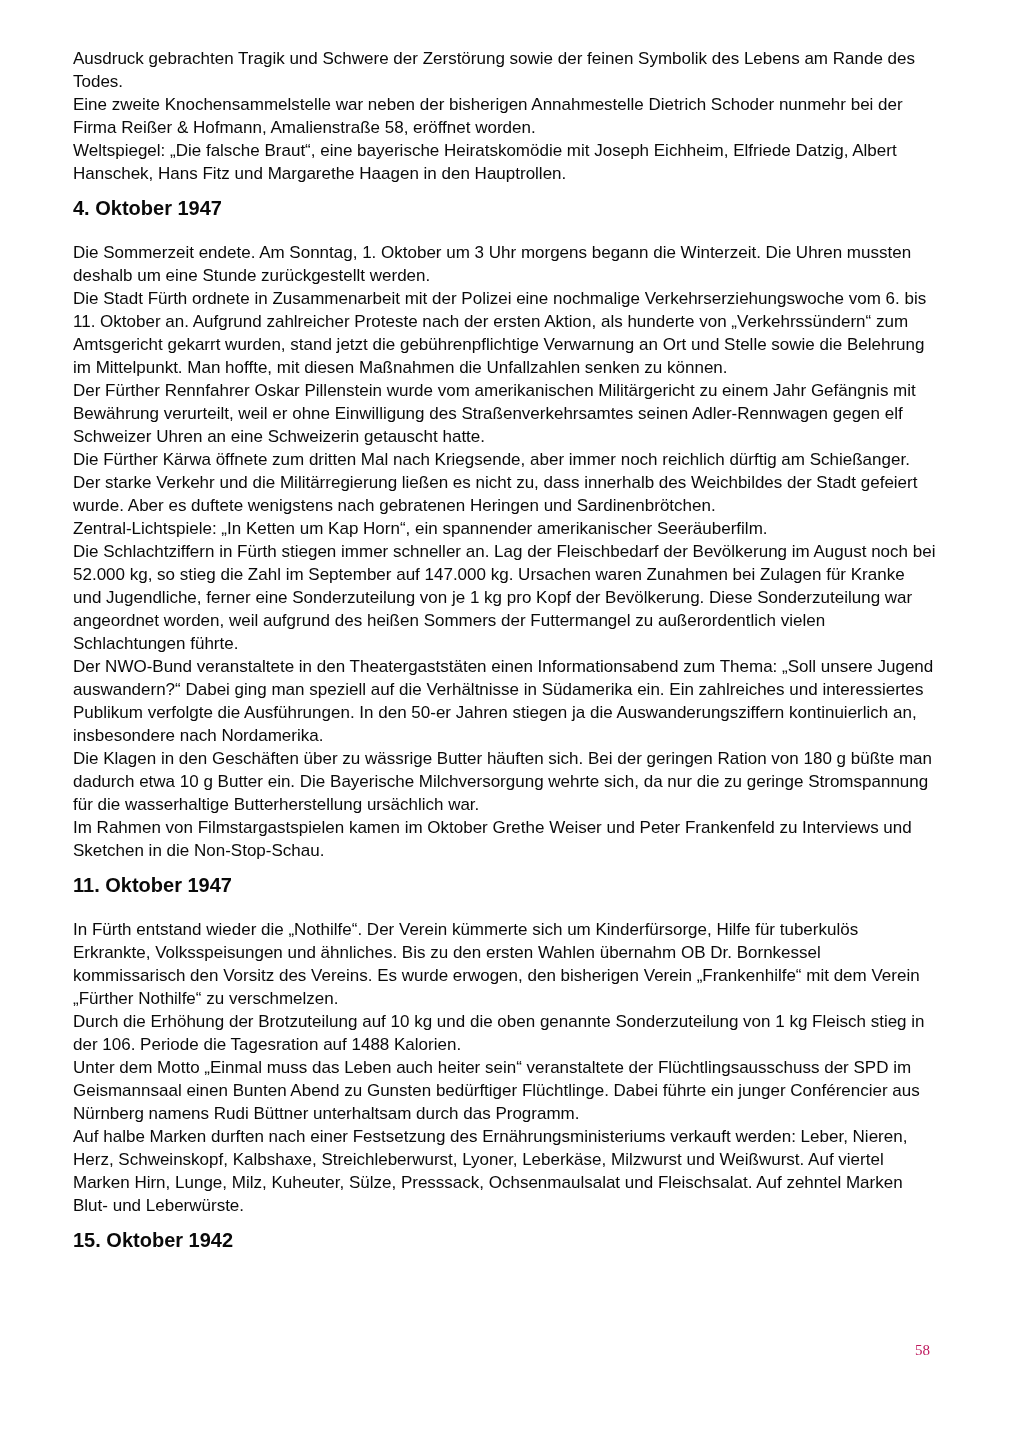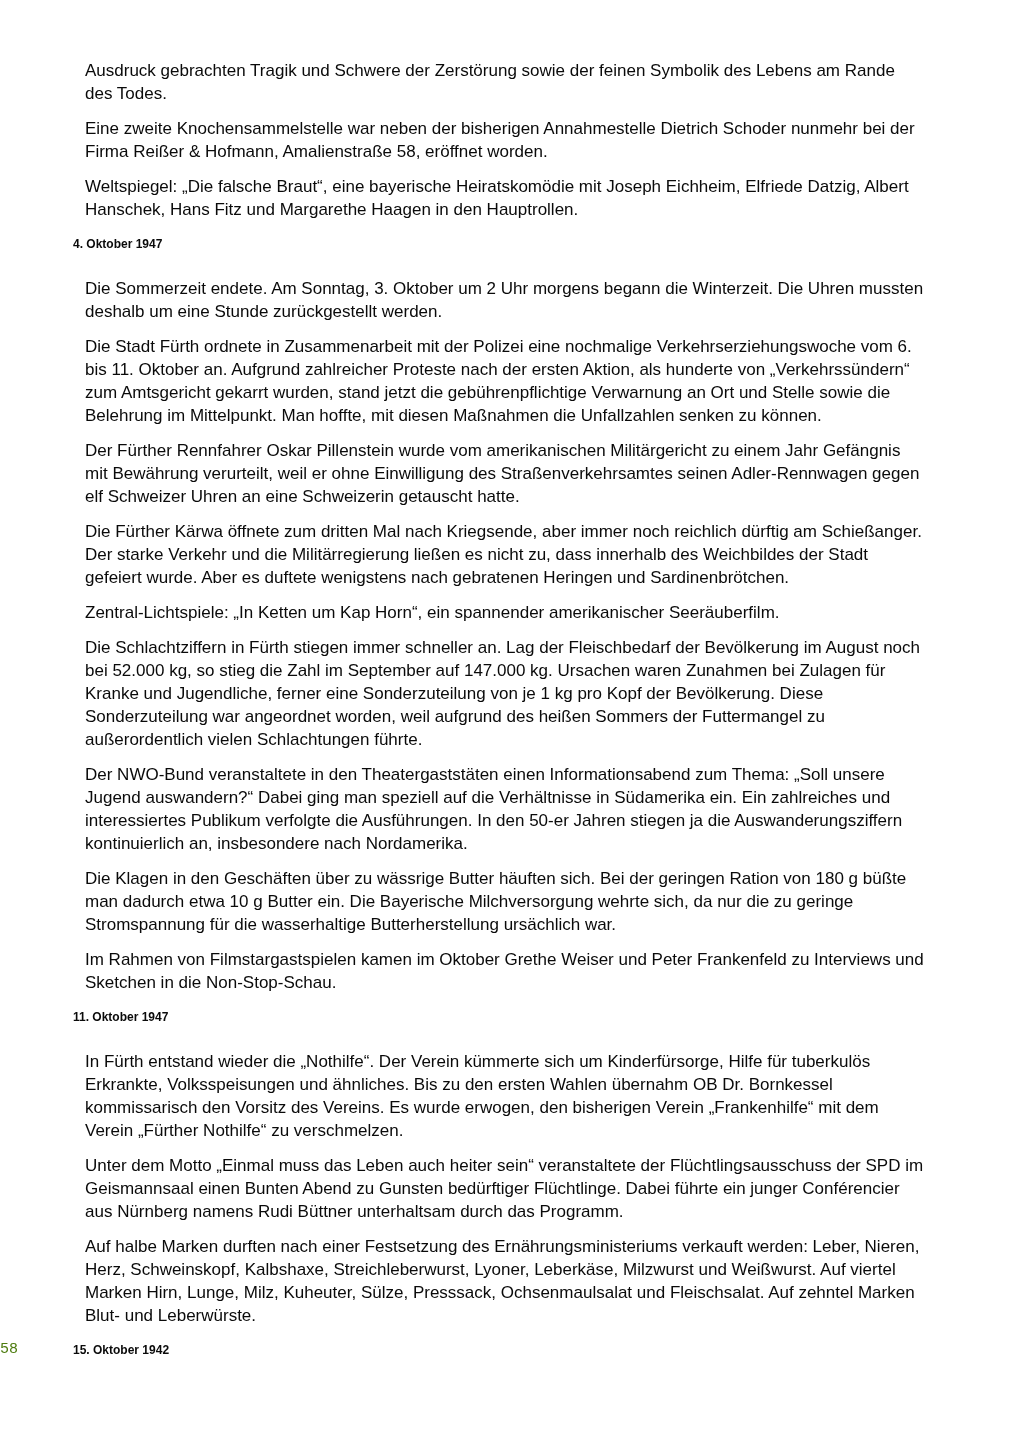--- a/index.html
+++ b/index.html
@@ -20,67 +20,68 @@
     left: 73px;
     top: 47px;
     width: 864px;
     font-family: "Liberation Sans", sans-serif;
     font-size: 17px;
     line-height: 23px;
     color: #0a0a0a;
     text-align: left;
   }
   .content p {
-    margin: 12px;
+    margin: 0;
     padding: 0;
   }
   .content h2 {
     font-family: "Liberation Sans", sans-serif;
-    font-size: 12px;
+    font-size: 20px;
     line-height: 23px;
     font-weight: bold;
     margin: 12px 0 21px 0;
     padding: 0;
   }
   .page-number {
     position: absolute;
     top: 1341px;
     left: 0;
     width: 930px;
-    text-align: left;
-    font-family: Liberation Mono, monospace;
+    text-align: right;
+    font-family: Liberation Serif, serif;
     font-size: 15px;
     line-height: 18px;
-    color: #4d7c0f;
+    color: #be185d;
   }
 </style>
 </head>
 <body>
 
 <div class="page">
   <div class="content">
 
     <p>Ausdruck gebrachten Tragik und Schwere der Zerstörung sowie der feinen Symbolik des Lebens am Rande des Todes.</p>
     <p>Eine zweite Knochensammelstelle war neben der bisherigen Annahmestelle Dietrich Schoder nunmehr bei der Firma Reißer &amp; Hofmann, Amalienstraße 58, eröffnet worden.</p>
     <p>Weltspiegel: „Die falsche Braut“, eine bayerische Heiratskomödie mit Joseph Eichheim, Elfriede Datzig, Albert Hanschek, Hans Fitz und Margarethe Haagen in den Hauptrollen.</p>
 
     <h2>4. Oktober 1947</h2>
-    <p>Die Sommerzeit endete. Am Sonntag, 3. Oktober um 2 Uhr morgens begann die Winterzeit. Die Uhren mussten deshalb um eine Stunde zurückgestellt werden.</p>
+    <p>Die Sommerzeit endete. Am Sonntag, 1. Oktober um 3 Uhr morgens begann die Winterzeit. Die Uhren mussten deshalb um eine Stunde zurückgestellt werden.</p>
     <p>Die Stadt Fürth ordnete in Zusammenarbeit mit der Polizei eine nochmalige Verkehrserziehungswoche vom 6. bis 11. Oktober an. Aufgrund zahlreicher Proteste nach der ersten Aktion, als hunderte von „Verkehrssündern“ zum Amtsgericht gekarrt wurden, stand jetzt die gebührenpflichtige Verwarnung an Ort und Stelle sowie die Belehrung im Mittelpunkt. Man hoffte, mit diesen Maßnahmen die Unfallzahlen senken zu können.</p>
     <p>Der Fürther Rennfahrer Oskar Pillenstein wurde vom amerikanischen Militärgericht zu einem Jahr Gefängnis mit Bewährung verurteilt, weil er ohne Einwilligung des Straßenverkehrsamtes seinen Adler-Rennwagen gegen elf Schweizer Uhren an eine Schweizerin getauscht hatte.</p>
     <p>Die Fürther Kärwa öffnete zum dritten Mal nach Kriegsende, aber immer noch reichlich dürftig am Schießanger. Der starke Verkehr und die Militärregierung ließen es nicht zu, dass innerhalb des Weichbildes der Stadt gefeiert wurde. Aber es duftete wenigstens nach gebratenen Heringen und Sardinenbrötchen.</p>
     <p>Zentral-Lichtspiele: „In Ketten um Kap Horn“, ein spannender amerikanischer Seeräuberfilm.</p>
 
     <p>Die Schlachtziffern in Fürth stiegen immer schneller an. Lag der Fleischbedarf der Bevölkerung im August noch bei 52.000 kg, so stieg die Zahl im September auf 147.000 kg. Ursachen waren Zunahmen bei Zulagen für Kranke und Jugendliche, ferner eine Sonderzuteilung von je 1 kg pro Kopf der Bevölkerung. Diese Sonderzuteilung war angeordnet worden, weil aufgrund des heißen Sommers der Futtermangel zu außerordentlich vielen Schlachtungen führte.</p>
     <p>Der NWO-Bund veranstaltete in den Theatergaststäten einen Informationsabend zum Thema: „Soll unsere Jugend auswandern?“ Dabei ging man speziell auf die Verhältnisse in Südamerika ein. Ein zahlreiches und interessiertes Publikum verfolgte die Ausführungen. In den 50-er Jahren stiegen ja die Auswanderungsziffern kontinuierlich an, insbesondere nach Nordamerika.</p>
     <p>Die Klagen in den Geschäften über zu wässrige Butter häuften sich. Bei der geringen Ration von 180 g büßte man dadurch etwa 10 g Butter ein. Die Bayerische Milchversorgung wehrte sich, da nur die zu geringe Stromspannung für die wasserhaltige Butterherstellung ursächlich war.</p>
     <p>Im Rahmen von Filmstargastspielen kamen im Oktober Grethe Weiser und Peter Frankenfeld zu Interviews und Sketchen in die Non-Stop-Schau.</p>
 
     <h2>11. Oktober 1947</h2>
     <p>In Fürth entstand wieder die „Nothilfe“. Der Verein kümmerte sich um Kinderfürsorge, Hilfe für tuberkulös Erkrankte, Volksspeisungen und ähnliches. Bis zu den ersten Wahlen übernahm OB Dr. Bornkessel kommissarisch den Vorsitz des Vereins. Es wurde erwogen, den bisherigen Verein „Frankenhilfe“ mit dem Verein „Fürther Nothilfe“ zu verschmelzen.</p>
+    <p>Durch die Erhöhung der Brotzuteilung auf 10 kg und die oben genannte Sonderzuteilung von 1 kg Fleisch stieg in der 106. Periode die Tagesration auf 1488 Kalorien.</p>
     <p>Unter dem Motto „Einmal muss das Leben auch heiter sein“ veranstaltete der Flüchtlingsausschuss der SPD im Geismannsaal einen Bunten Abend zu Gunsten bedürftiger Flüchtlinge. Dabei führte ein junger Conférencier aus Nürnberg namens Rudi Büttner unterhaltsam durch das Programm.</p>
     <p>Auf halbe Marken durften nach einer Festsetzung des Ernährungsministeriums verkauft werden: Leber, Nieren, Herz, Schweinskopf, Kalbshaxe, Streichleberwurst, Lyoner, Leberkäse, Milzwurst und Weißwurst. Auf viertel Marken Hirn, Lunge, Milz, Kuheuter, Sülze, Presssack, Ochsenmaulsalat und Fleischsalat. Auf zehntel Marken Blut- und Leberwürste.</p>
 
     <h2>15. Oktober 1942</h2>
 
   </div>
 
   <div class="page-number">58</div>
 </div>
 

